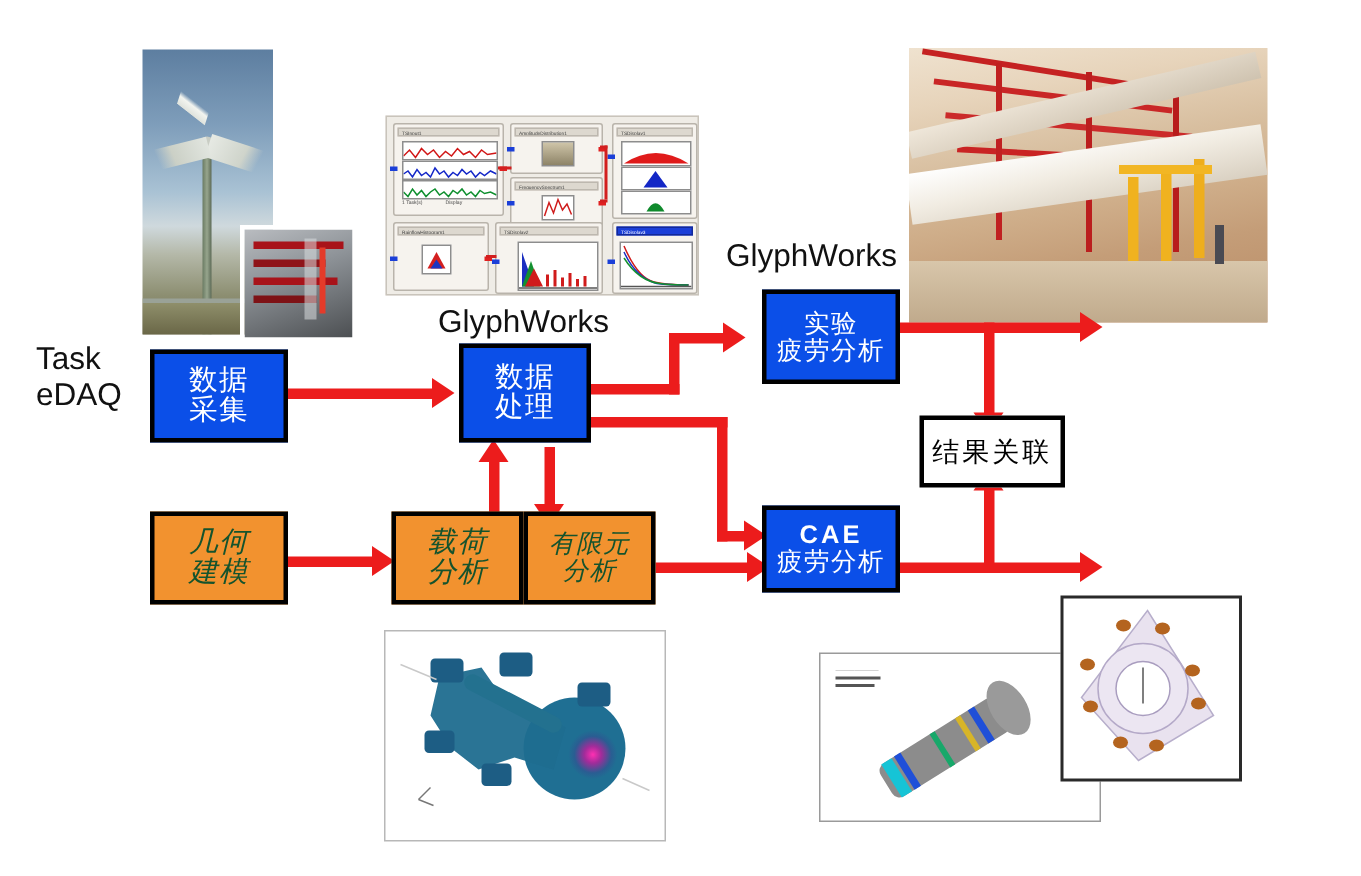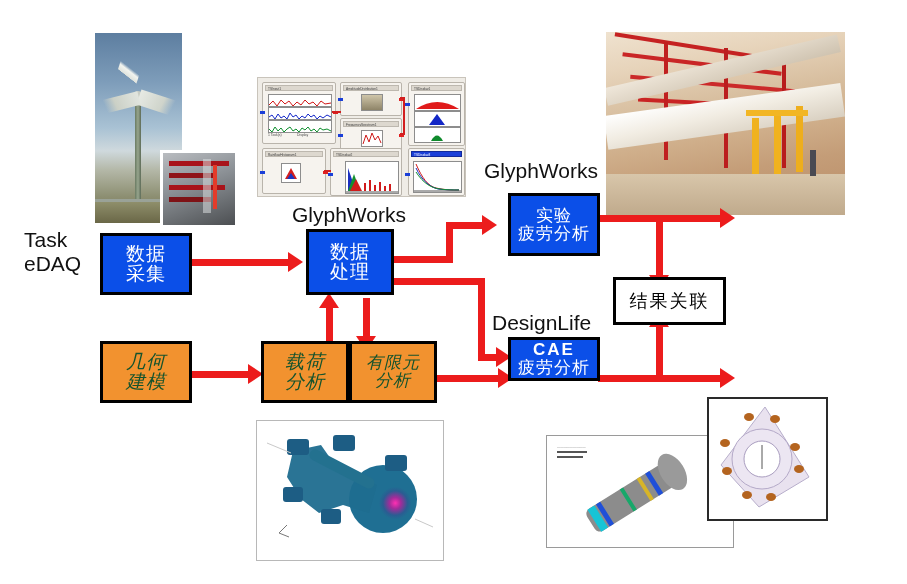--- a/index.html
+++ b/index.html
@@ -449,21 +449,20 @@
 
   <div class="plabel" style="left:24px; top:228px;">
     <span>Task</span><br>
     <span>eDAQ</span>
   </div>
 
   <div class="plabel" style="left:292px; top:203px;">GlyphWorks</div>
 
   <div class="plabel" style="left:484px; top:159px;">GlyphWorks</div>
 
-  <div class="plabel" style="left:492px; top:311px;">DesignLife</div>
 
   <div class="pbox blue" style="left:100px; top:233px; width:92px; height:62px;">
     <span class="ln">数据</span>
     <span class="ln">采集</span>
   </div>
 
   <div class="pbox blue" style="left:306px; top:229px; width:88px; height:66px;">
     <span class="ln">数据</span>
     <span class="ln">处理</span>
   </div>
@@ -481,22 +480,22 @@
   <div class="pbox orange" style="left:349px; top:341px; width:88px; height:62px; font-size:17px;">
     <span class="ln">有限元</span>
     <span class="ln">分析</span>
   </div>
 
   <div class="pbox blue" style="left:508px; top:193px; width:92px; height:63px; font-size:17px;">
     <span class="ln">实验</span>
     <span class="ln">疲劳分析</span>
   </div>
 
-  <div class="pbox blue" style="left:508px; top:337px; width:92px; height:44px; font-size:17px;">
+  <div class="pbox blue" style="left:508px; top:337px; width:92px; height:58px; font-size:17px;">
     <span class="ln bold">CAE</span>
     <span class="ln">疲劳分析</span>
   </div>
 
-  <div class="pbox white" style="left:613px; top:277px; width:113px; height:48px;">
+  <div class="pbox white" style="left:613px; top:277px; width:97px; height:48px;">
     <span class="ln">结果关联</span>
   </div>
 
 </div>
 
 </body></html>

